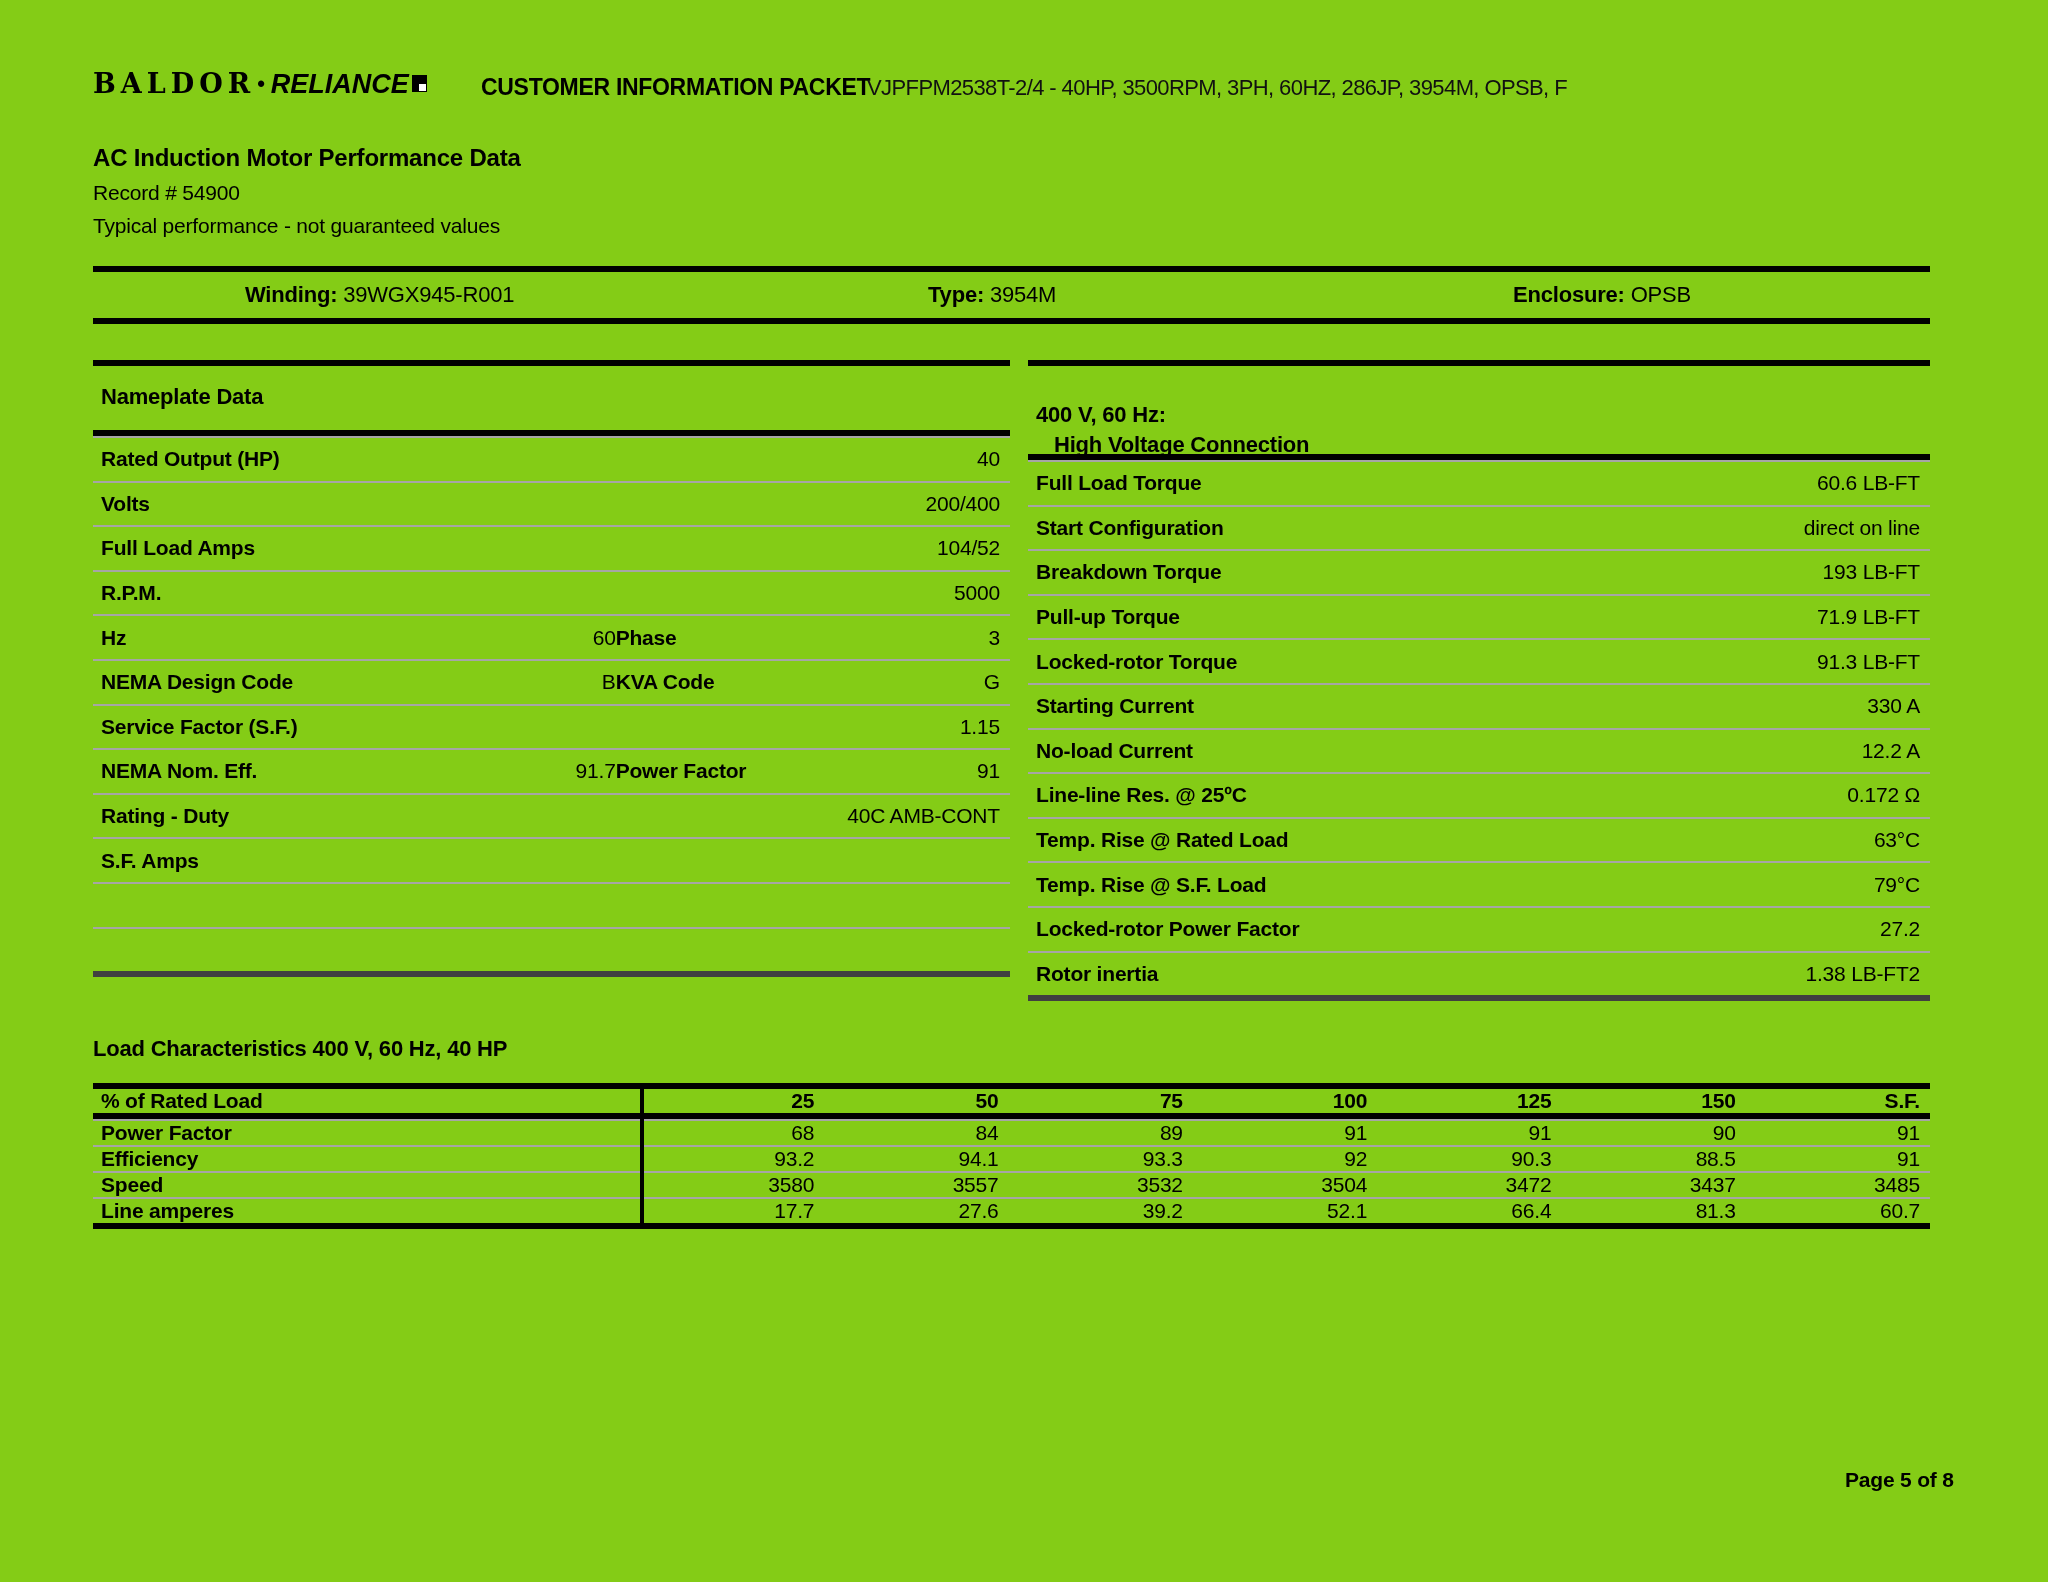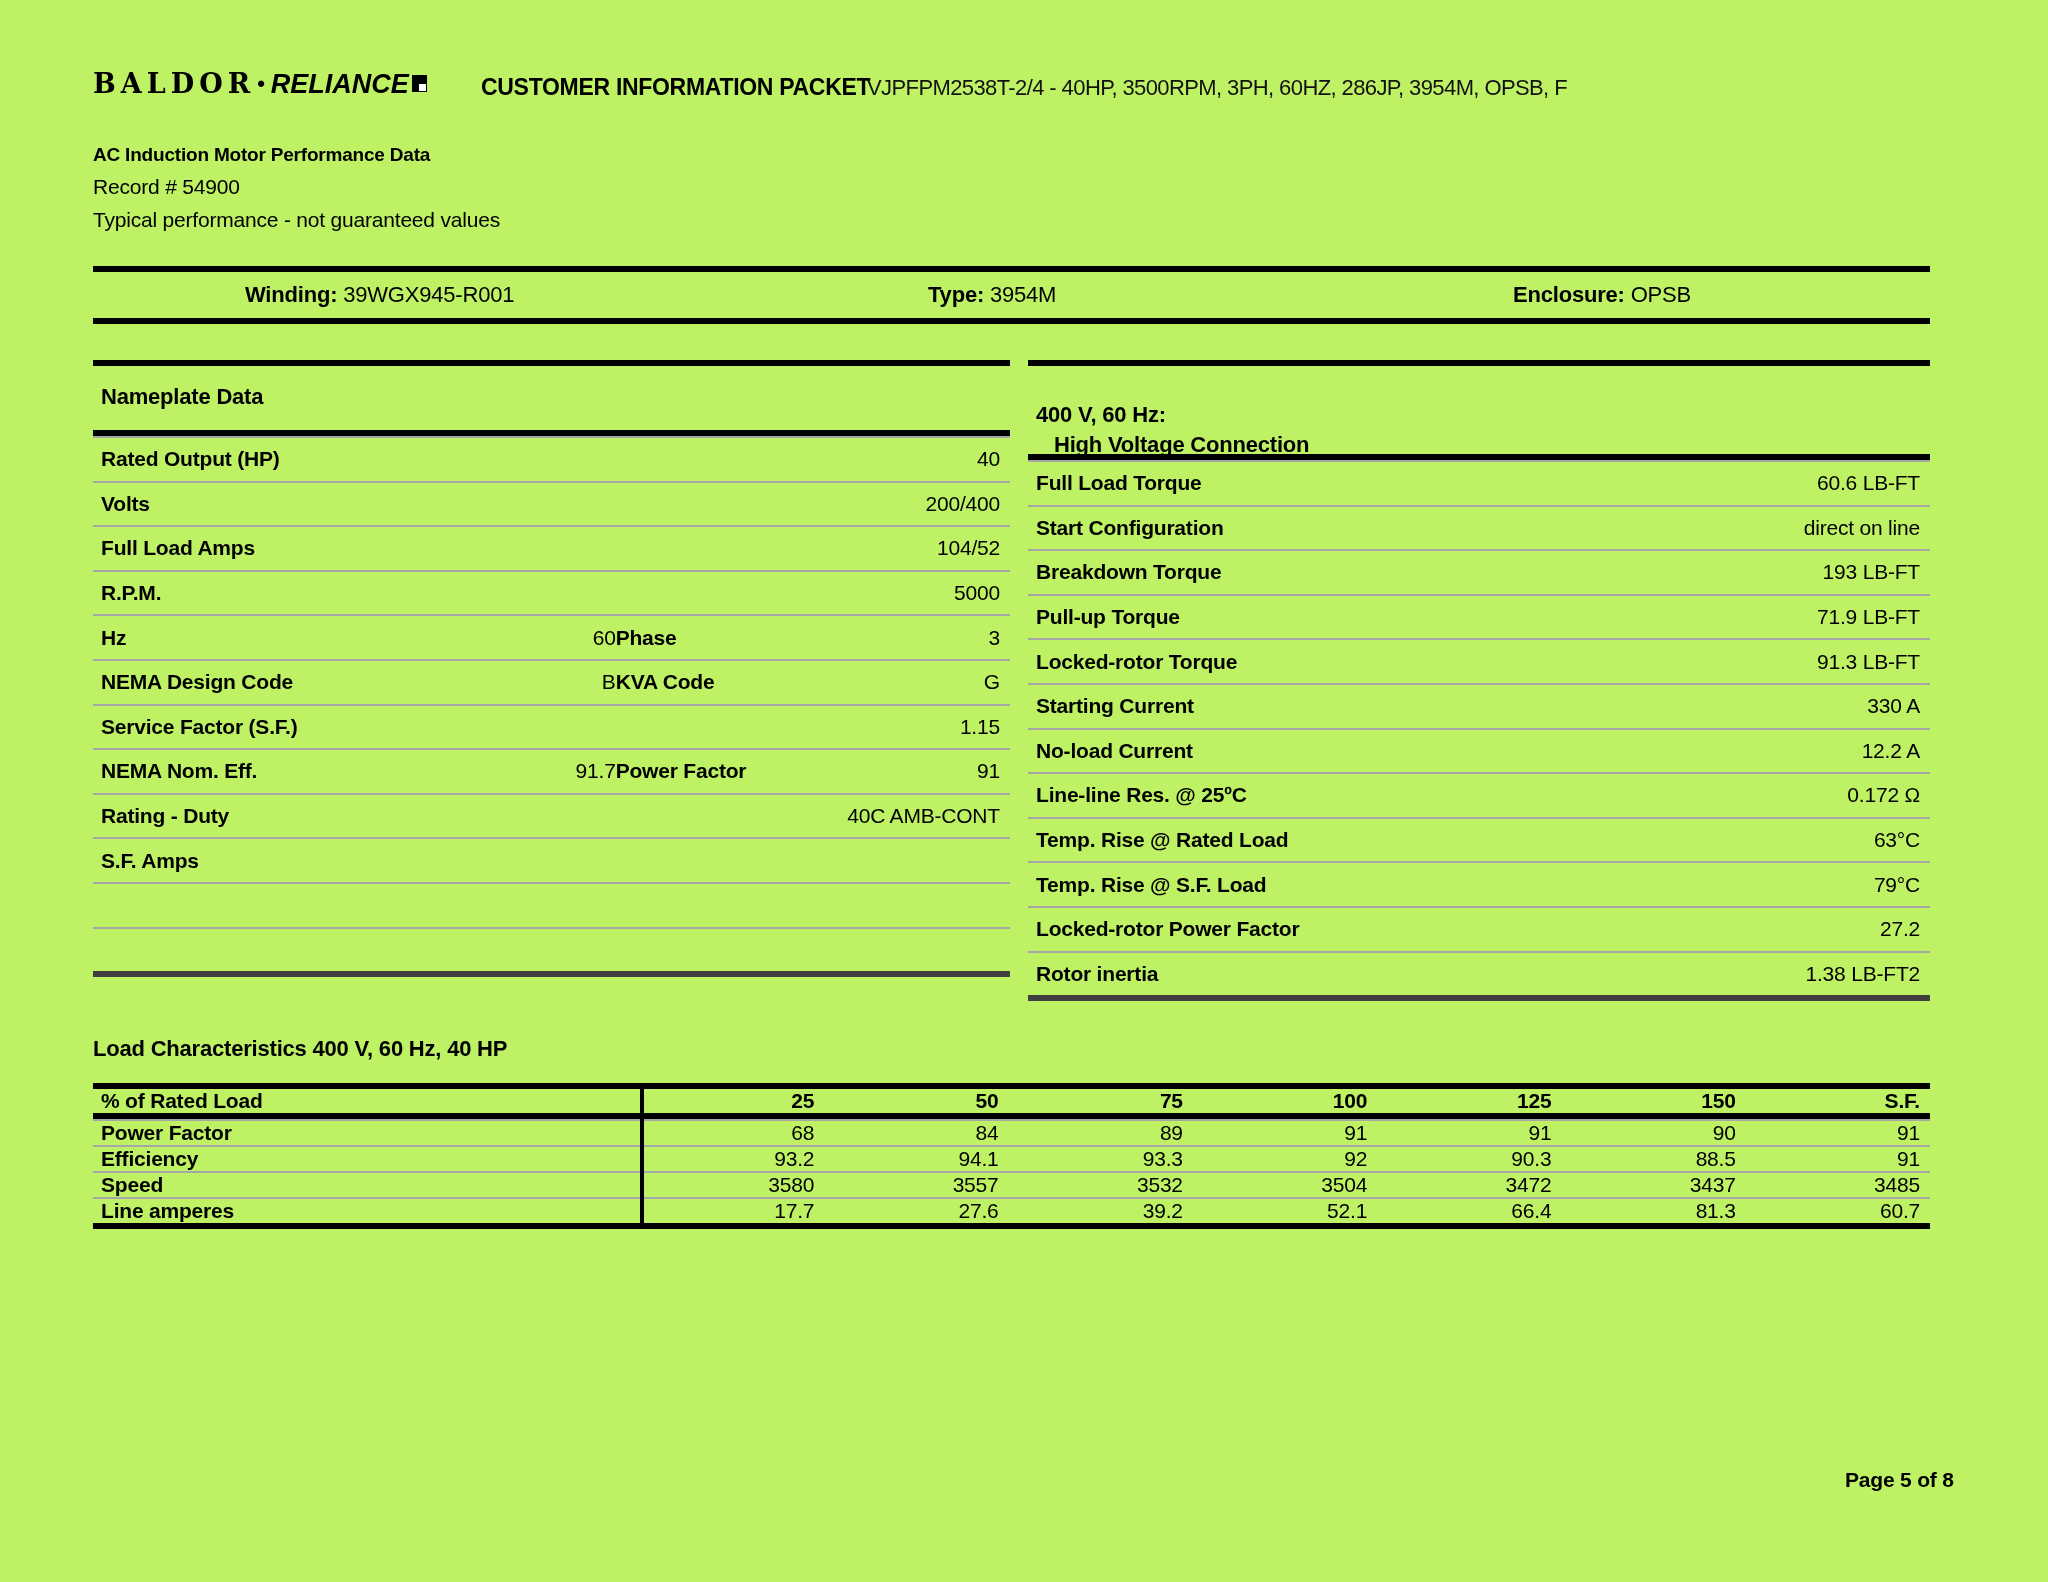--- a/index.html
+++ b/index.html
@@ -2,35 +2,35 @@
 <html><head>
 <meta charset="utf-8">
 <style>
   * { margin:0; padding:0; box-sizing:border-box; }
   html,body { background:#ffffff; }
   body {
     width:2048px; height:1582px; position:relative;
     font-family:"Liberation Sans", sans-serif;
     color:#000; letter-spacing:-0.2px;
   }
-  .page { position:absolute; inset:0; background:#bef264; }
+  .page { position:absolute; inset:0; background:#84cc16; }
 
   
   .logo { position:absolute; left:93px; top:68px; white-space:nowrap; }
   .logo-baldor { font-family:"DejaVu Serif", serif; font-weight:bold; font-size:27px; letter-spacing:5px; }
   .logo-dot { font-size:22px; font-weight:bold; margin:0 6px 0 2px; vertical-align:2px; }
   .logo-reliance { font-style:italic; font-weight:900; font-size:27px; letter-spacing:0px; }
   .logo-mark { display:inline-block; position:relative; width:15px; height:17px; background:#000; margin-left:3px; vertical-align:1px; }
   .logo-mark::after { content:""; position:absolute; right:1px; bottom:1px; width:7px; height:7px; background:#fff; }
   .doc-title { position:absolute; left:481px; top:74px; font-weight:bold; font-size:23px; letter-spacing:-0.3px; }
   .model-line { position:absolute; left:867px; top:75px; font-size:22px; letter-spacing:-0.6px; color:#111; }
 
   
   .title-block { position:absolute; left:93px; top:144px; }
-  .perf-title { font-weight:bold; font-size:19px; margin-bottom:9px; }
+  .perf-title { font-weight:bold; font-size:24px; margin-bottom:9px; }
   .record-line, .note-line { font-size:21px; margin-bottom:9px; }
 
   
   .winding-bar {
     position:absolute; left:93px; top:266px; width:1837px;
     border-top:6px solid #000; border-bottom:6px solid #000;
     height:58px; display:grid; grid-template-columns:835px 585px 1fr;
     align-items:center; font-size:22px;
   }
   .winding-bar .cell1 { padding-left:152px; }

